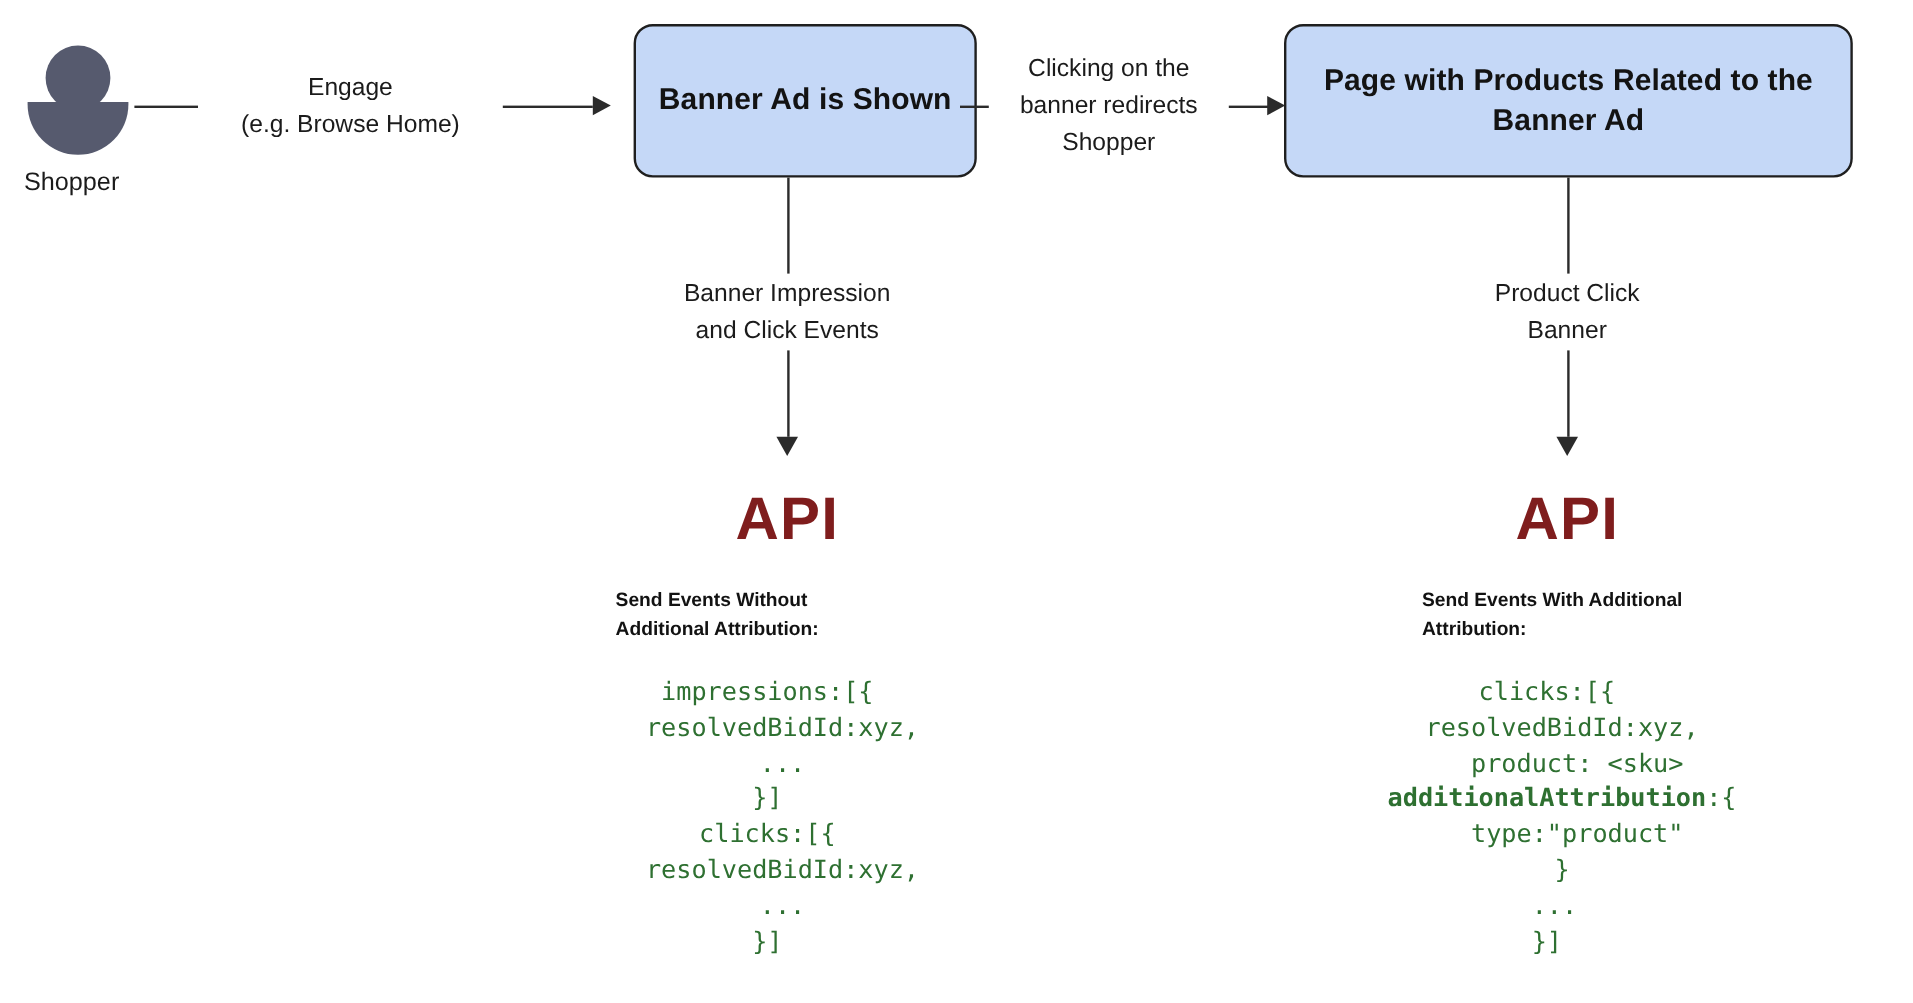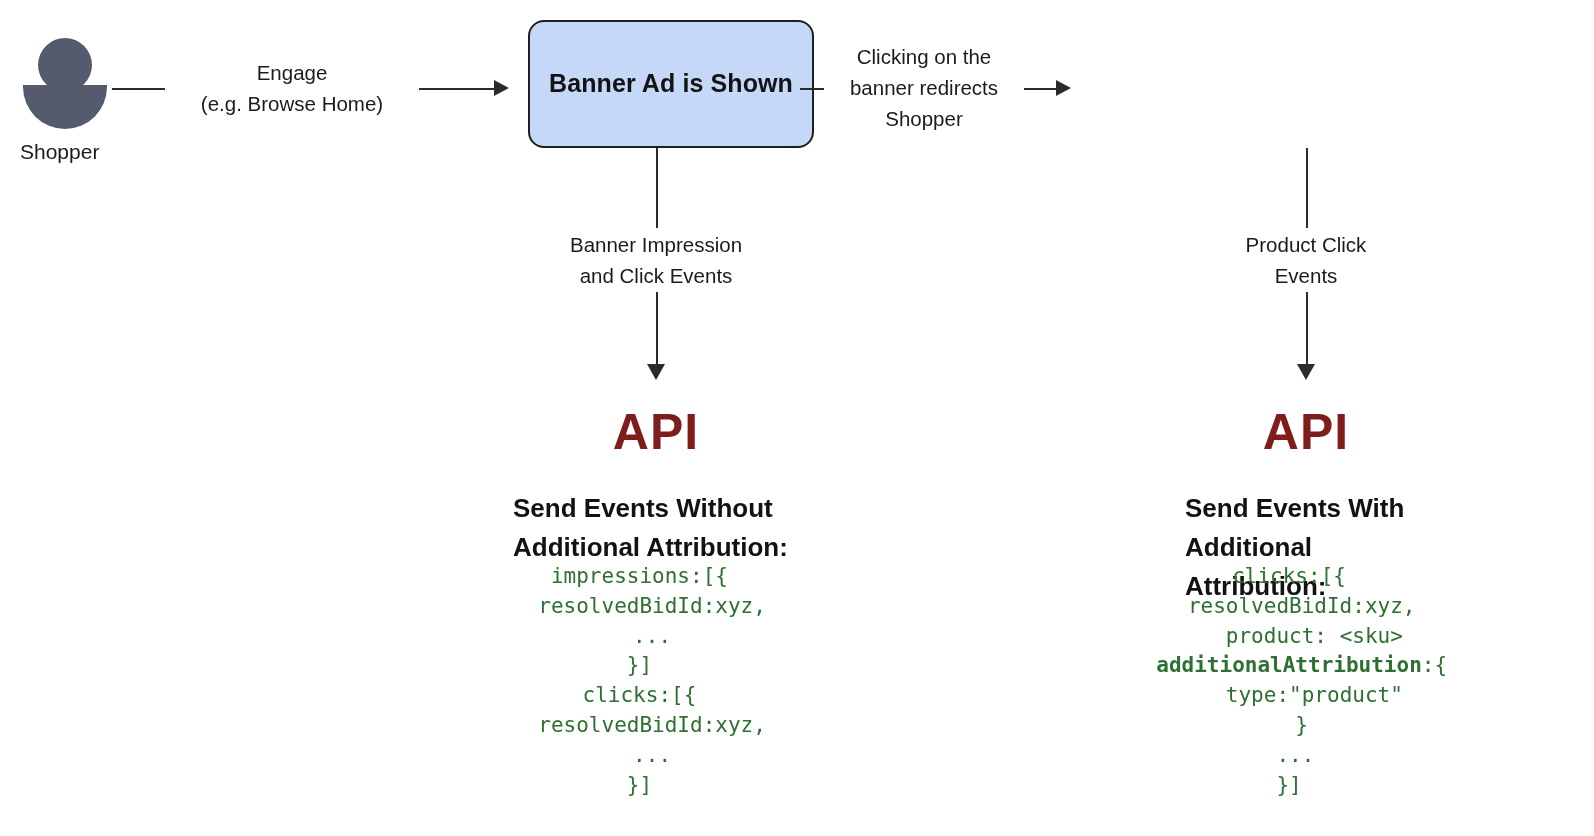--- a/index.html
+++ b/index.html
@@ -103,21 +103,21 @@
     font-family: Liberation Sans, sans-serif;
     font-size: 50px;
     font-weight: bold;
     letter-spacing: 1px;
     color: #7f1d1d;
     transform: translateX(-50%);
     white-space: nowrap;
   }
   .api-heading {
     position: absolute;
-    font-size: 26px;
+    font-size: 16px;
     font-weight: bold;
     line-height: 1.5;
     color: #121212;
     white-space: pre-line;
   }
   .code-block {
     position: absolute;
     font-family: "DejaVu Sans Mono", monospace;
     font-size: 21px;
     line-height: 1.42;
@@ -147,32 +147,34 @@
   <div class="node" style="left:528px; top:20px; width:286px; height:128px;">Banner Ad is
 Shown</div>
 
   <div class="hline" style="left:800px; top:88px; width:52px;"></div>
   <div class="hline" style="left:1004px; top:88px; width:58px;"></div>
   <div class="arrow-right" style="left:1056px; top:80px;"></div>
   <div class="edge-label" style="left:924px; top:42px; width:186px;">Clicking on the
 banner redirects
 Shopper</div>
 
+  <div class="node" style="left:1070px; top:20px; width:474px; height:128px;">Page with Products
+Related to the Banner Ad</div>
 
   <div class="vline" style="left:656px; top:148px; height:80px;"></div>
   <div class="vline" style="left:656px; top:288px; height:76px;"></div>
   <div class="arrow-down" style="left:647px; top:364px;"></div>
   <div class="edge-label" style="left:656px; top:230px; width:232px;">Banner Impression
 and Click Events</div>
 
   <div class="vline" style="left:1306px; top:148px; height:80px;"></div>
   <div class="vline" style="left:1306px; top:288px; height:76px;"></div>
   <div class="arrow-down" style="left:1297px; top:364px;"></div>
   <div class="edge-label" style="left:1306px; top:230px; width:180px;">Product Click
-Events</div>
+Banner</div>
 
   <div class="api-logo" style="left:656px; top:403px;">API</div>
   <div class="api-heading" style="left:513px; top:489px; width:300px;">Send Events Without
 Additional Attribution:</div>
   <div class="code-block" id="code-left" style="left:513px; top:562px;"><div>impressions:[{</div><div>  resolvedBidId:xyz,</div><div>  ...</div><div>}]</div><div>clicks:[{</div><div>  resolvedBidId:xyz,</div><div>  ...</div><div>}]</div></div>
 
   <div class="api-logo" style="left:1306px; top:403px;">API</div>
   <div class="api-heading" style="left:1185px; top:489px; width:340px;">Send Events With Additional
 Attribution:</div>
   <div class="code-block" id="code-right" style="left:1131px; top:562px;"><div>clicks:[{</div><div>  resolvedBidId:xyz,</div><div>    product: &lt;sku&gt;</div><div>  <b>additionalAttribution</b>:{</div><div>    type:"product"</div><div>  }</div><div> ...</div><div>}]</div></div>

